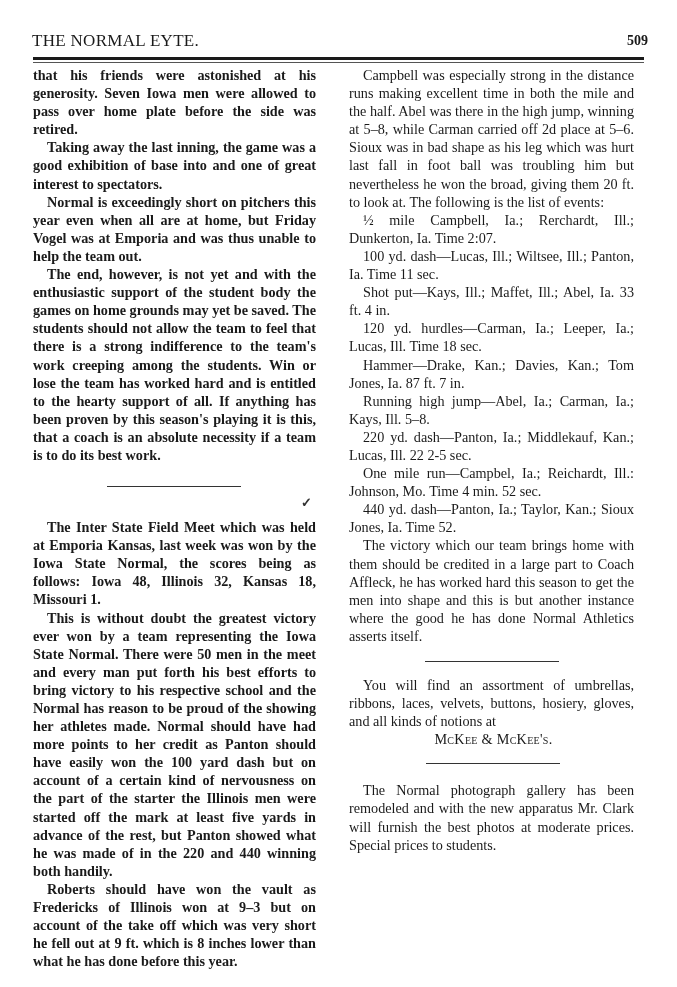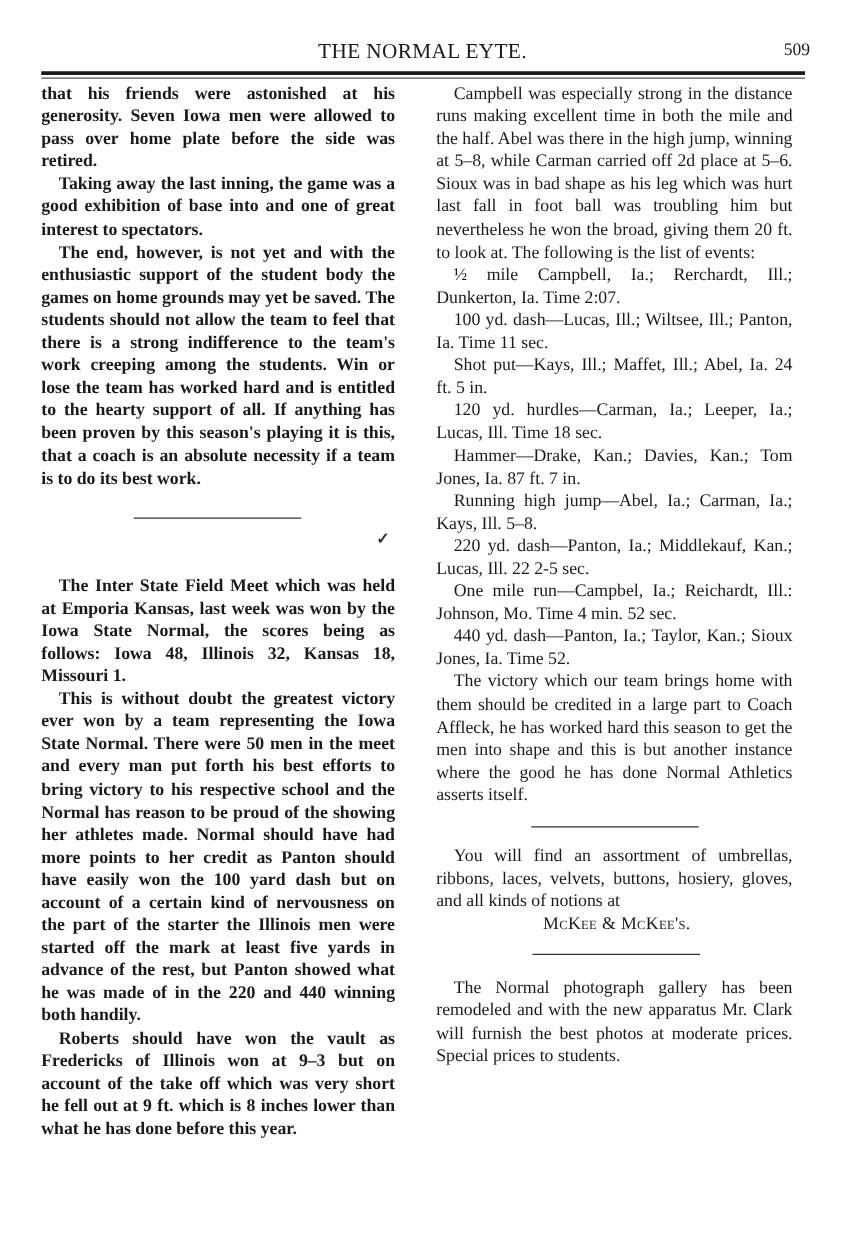--- a/index.html
+++ b/index.html
@@ -20,29 +20,29 @@
       top: 24px;
       left: 32px;
       width: 612px;
       height: 30px;
     }
     .header-title {
       position: absolute;
       left: 0;
       right: 0;
       top: 7px;
-      text-align: center;
       font-size: 17px;
       letter-spacing: 0.3px;
     }
     .page-number {
       position: absolute;
       right: -4px;
       top: 9px;
       font-size: 14px;
+      font-weight: bold;
     }
     .rule-thick {
       position: absolute;
       left: 33px;
       top: 57px;
       width: 611px;
       height: 3px;
       background: #1a1a1a;
     }
     .rule-thin {
@@ -70,21 +70,21 @@
       width: 285px;
     }
     .col p {
       margin: 0;
       text-indent: 14px;
     }
     .col p.noindent {
       text-indent: 0;
     }
     .col p.gap-before {
-      margin-top: 22px;
+      margin-top: 8px;
     }
     .sep {
       height: 1px;
       background: #333;
       margin: 0 auto;
     }
     .sep-left {
       width: 134px;
       margin-top: 22px;
       margin-left: 74px;
@@ -123,34 +123,35 @@
 <div class="header">
   <div class="header-title">THE NORMAL EYTE.</div>
   <div class="page-number">509</div>
 </div>
 <div class="rule-thick"></div>
 <div class="rule-thin"></div>
 
 <div class="col col-left">
   <p class="noindent">that his friends were astonished at his generosity. Seven Iowa men were allowed to pass over home plate before the side was retired.</p>
   <p>Taking away the last inning, the game was a good exhibition of base into and one of great interest to spectators.</p>
+  <p>Normal is exceedingly short on pitchers this year even when all are at home, but Friday Vogel was at Emporia and was thus unable to help the team out.</p>
   <p>The end, however, is not yet and with the enthusiastic support of the student body the games on home grounds may yet be saved. The students should not allow the team to feel that there is a strong indifference to the team's work creeping among the students. Win or lose the team has worked hard and is entitled to the hearty support of all. If anything has been proven by this season's playing it is this, that a coach is an absolute necessity if a team is to do its best work.</p>
   <div class="sep sep-left"></div>
   <div class="check">✓</div>
   <p class="gap-before">The Inter State Field Meet which was held at Emporia Kansas, last week was won by the Iowa State Normal, the scores being as follows: Iowa 48, Illinois 32, Kansas 18, Missouri 1.</p>
   <p>This is without doubt the greatest victory ever won by a team representing the Iowa State Normal. There were 50 men in the meet and every man put forth his best efforts to bring victory to his respective school and the Normal has reason to be proud of the showing her athletes made. Normal should have had more points to her credit as Panton should have easily won the 100 yard dash but on account of a certain kind of nervousness on the part of the starter the Illinois men were started off the mark at least five yards in advance of the rest, but Panton showed what he was made of in the 220 and 440 winning both handily.</p>
   <p>Roberts should have won the vault as Fredericks of Illinois won at 9–3 but on account of the take off which was very short he fell out at 9 ft. which is 8 inches lower than what he has done before this year.</p>
 </div>
 
 <div class="col col-right">
   <p>Campbell was especially strong in the distance runs making excellent time in both the mile and the half. Abel was there in the high jump, winning at 5–8, while Carman carried off 2d place at 5–6. Sioux was in bad shape as his leg which was hurt last fall in foot ball was troubling him but nevertheless he won the broad, giving them 20 ft. to look at. The following is the list of events:</p>
   <div>
     <p>½ mile Campbell, Ia.; Rerchardt, Ill.; Dunkerton, Ia. Time 2:07.</p>
     <p>100 yd. dash—Lucas, Ill.; Wiltsee, Ill.; Panton, Ia. Time 11 sec.</p>
-    <p>Shot put—Kays, Ill.; Maffet, Ill.; Abel, Ia. 24 ft. 5 in.</p>
+    <p>Shot put—Kays, Ill.; Maffet, Ill.; Abel, Ia. 33 ft. 4 in.</p>
     <p>120 yd. hurdles—Carman, Ia.; Leeper, Ia.; Lucas, Ill. Time 18 sec.</p>
     <p>Hammer—Drake, Kan.; Davies, Kan.; Tom Jones, Ia. 87 ft. 7 in.</p>
     <p>Running high jump—Abel, Ia.; Carman, Ia.; Kays, Ill. 5–8.</p>
     <p>220 yd. dash—Panton, Ia.; Middlekauf, Kan.; Lucas, Ill. 22 2-5 sec.</p>
     <p>One mile run—Campbel, Ia.; Reichardt, Ill.: Johnson, Mo. Time 4 min. 52 sec.</p>
     <p>440 yd. dash—Panton, Ia.; Taylor, Kan.; Sioux Jones, Ia. Time 52.</p>
   </div>
   <p>The victory which our team brings home with them should be credited in a large part to Coach Affleck, he has worked hard this season to get the men into shape and this is but another instance where the good he has done Normal Athletics asserts itself.</p>
   <div class="sep sep-right"></div>
   <p>You will find an assortment of umbrellas, ribbons, laces, velvets, buttons, hosiery, gloves, and all kinds of notions at</p>

